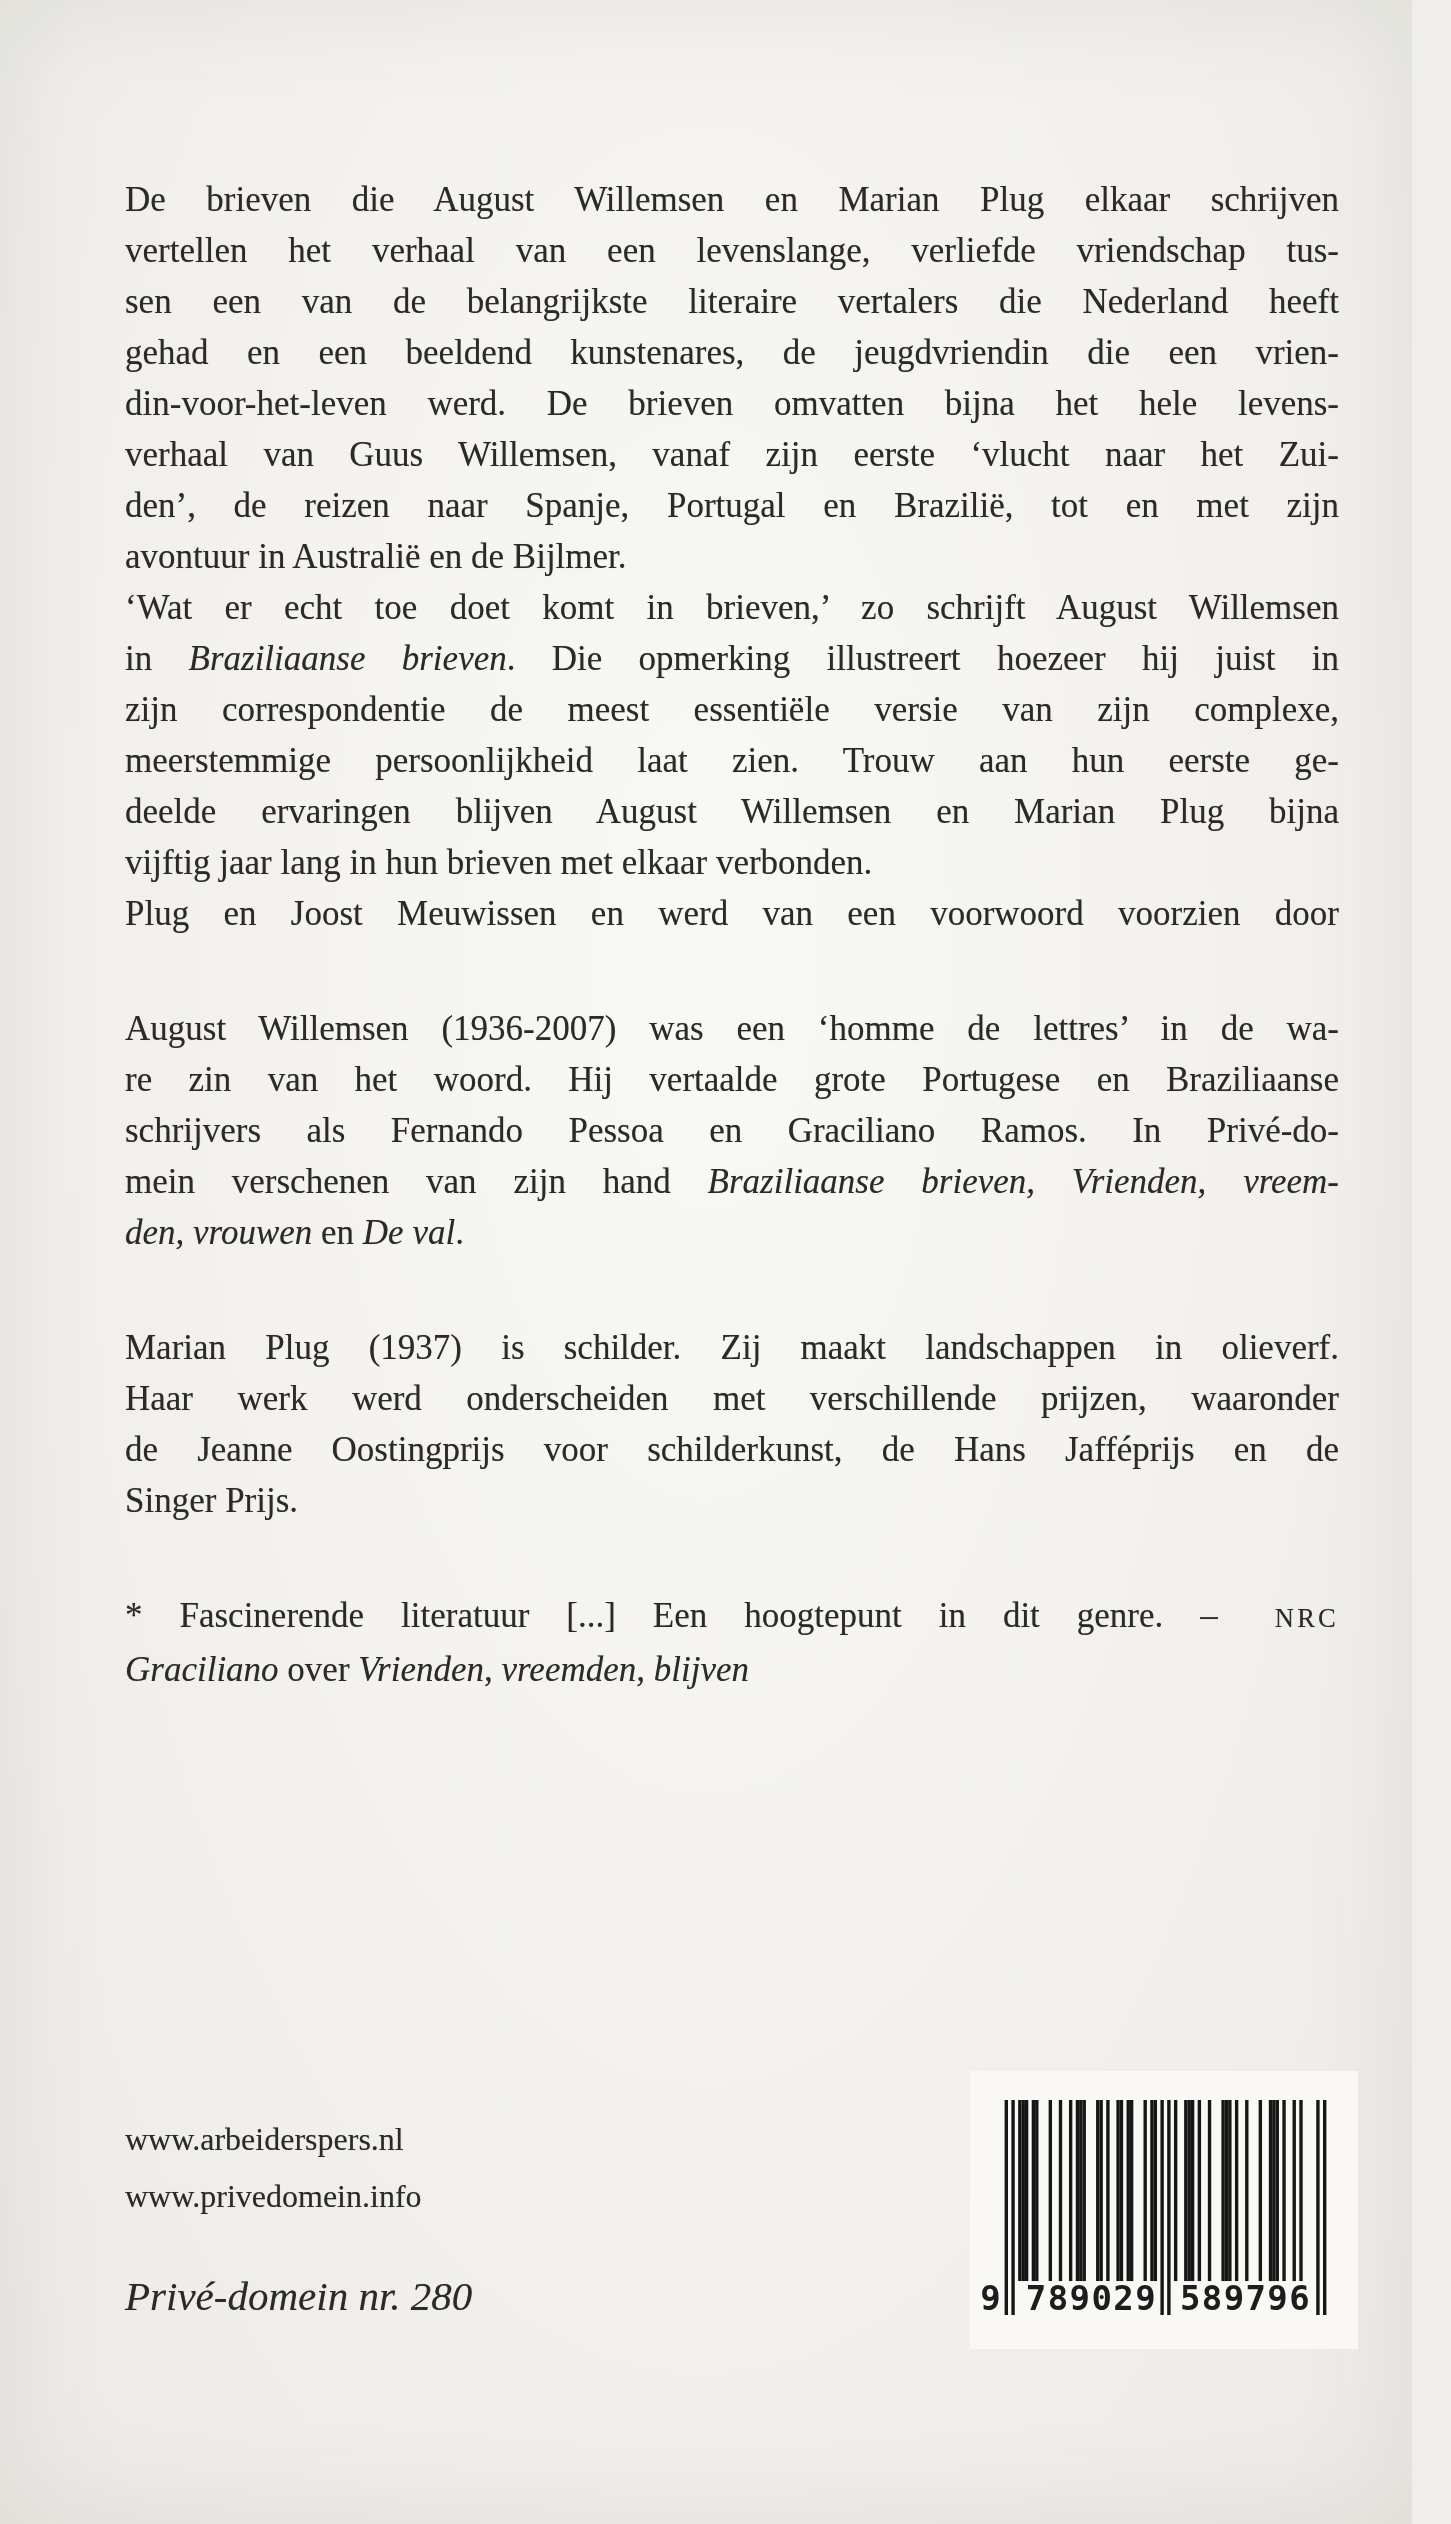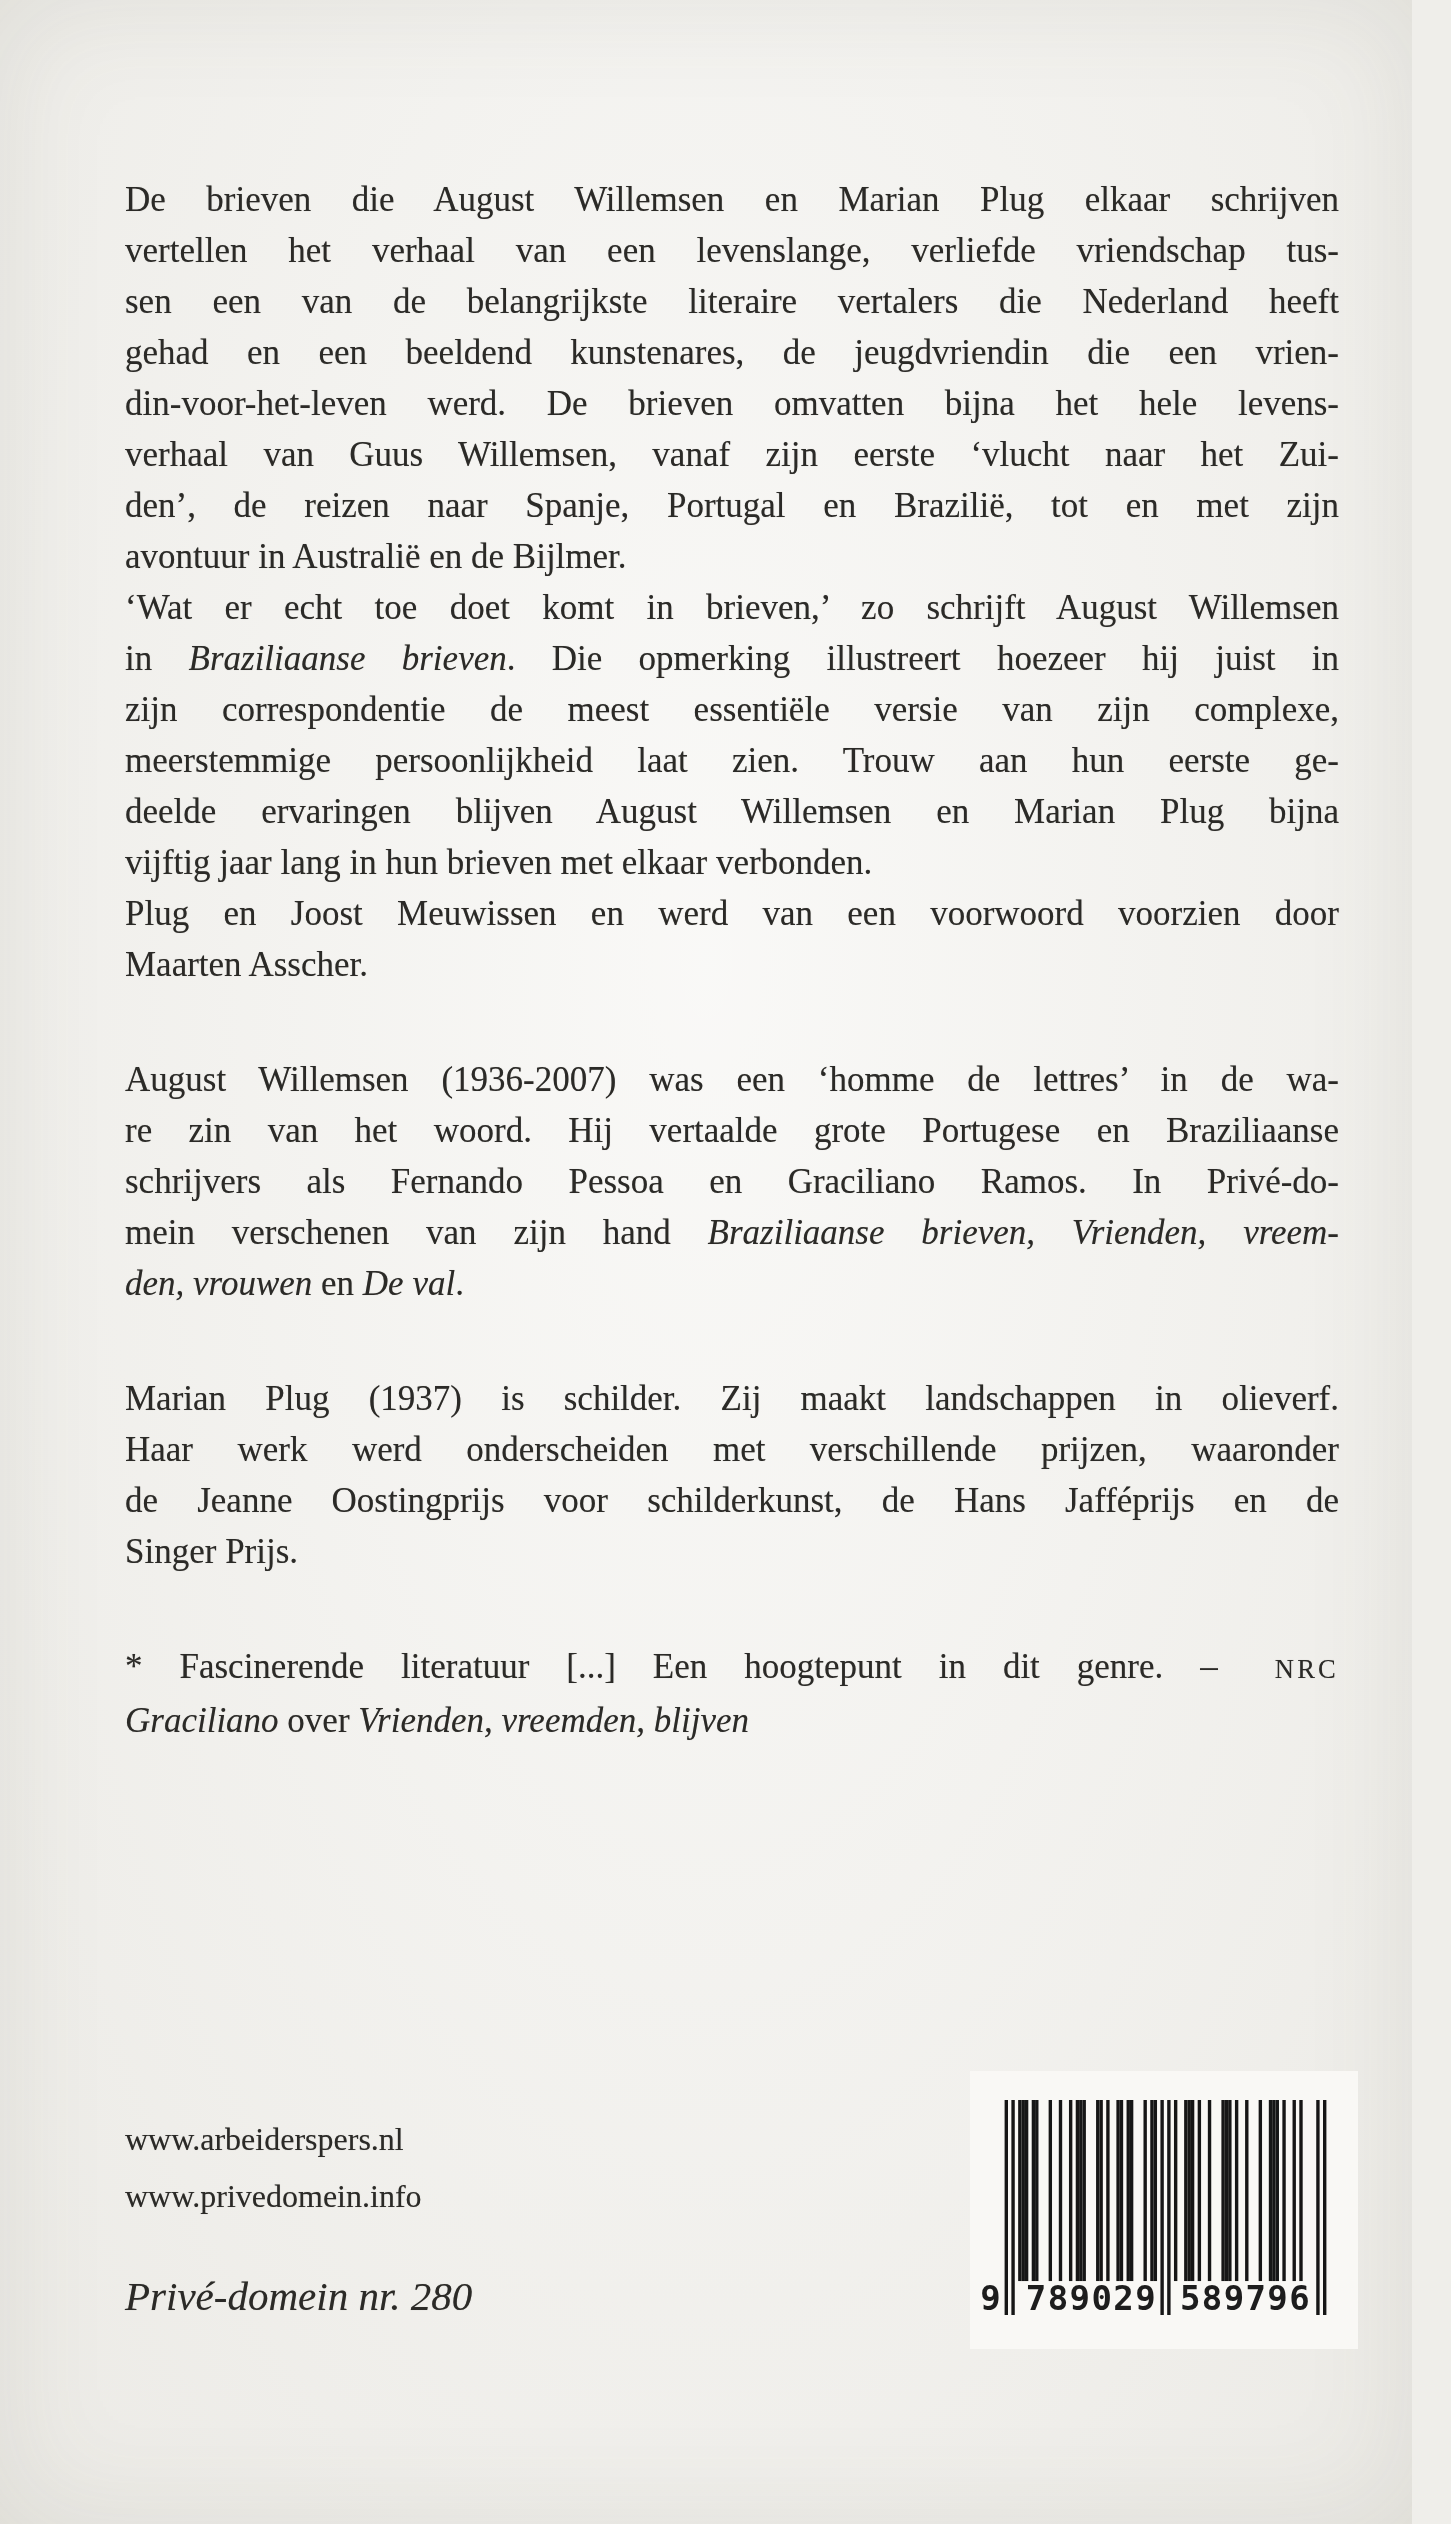--- a/index.html
+++ b/index.html
@@ -74,21 +74,20 @@
       <div class="ln"><span>in </span><i>Braziliaanse brieven</i><span>. Die opmerking illustreert hoezeer hij juist in</span></div>
       <div class="ln">zijn correspondentie de meest essentiële versie van zijn complexe,</div>
       <div class="ln">meerstemmige persoonlijkheid laat zien. Trouw aan hun eerste ge-</div>
       <div class="ln">deelde ervaringen blijven August Willemsen en Marian Plug bijna</div>
       <div class="ln last">vijftig jaar lang in hun brieven met elkaar verbonden.</div>
     <p></p>
 
     <p>
       </p>
       <div class="ln">Plug en Joost Meuwissen en werd van een voorwoord voorzien door</div>
-      <div class="ln last">Maarten Asscher.</div>
     <p></p>
 
     <p class="gap">
       </p>
       <div class="ln">August Willemsen (1936-2007) was een ‘homme de lettres’ in de wa-</div>
       <div class="ln">re zin van het woord. Hij vertaalde grote Portugese en Braziliaanse</div>
       <div class="ln">schrijvers als Fernando Pessoa en Graciliano Ramos. In Privé-do-</div>
       <div class="ln"><span>mein verschenen van zijn hand </span><i>Braziliaanse brieven, Vrienden, vreem-</i></div>
       <div class="ln last"><i>den, vrouwen</i><span> en </span><i>De val</i><span>.</span></div>
     <p></p>

